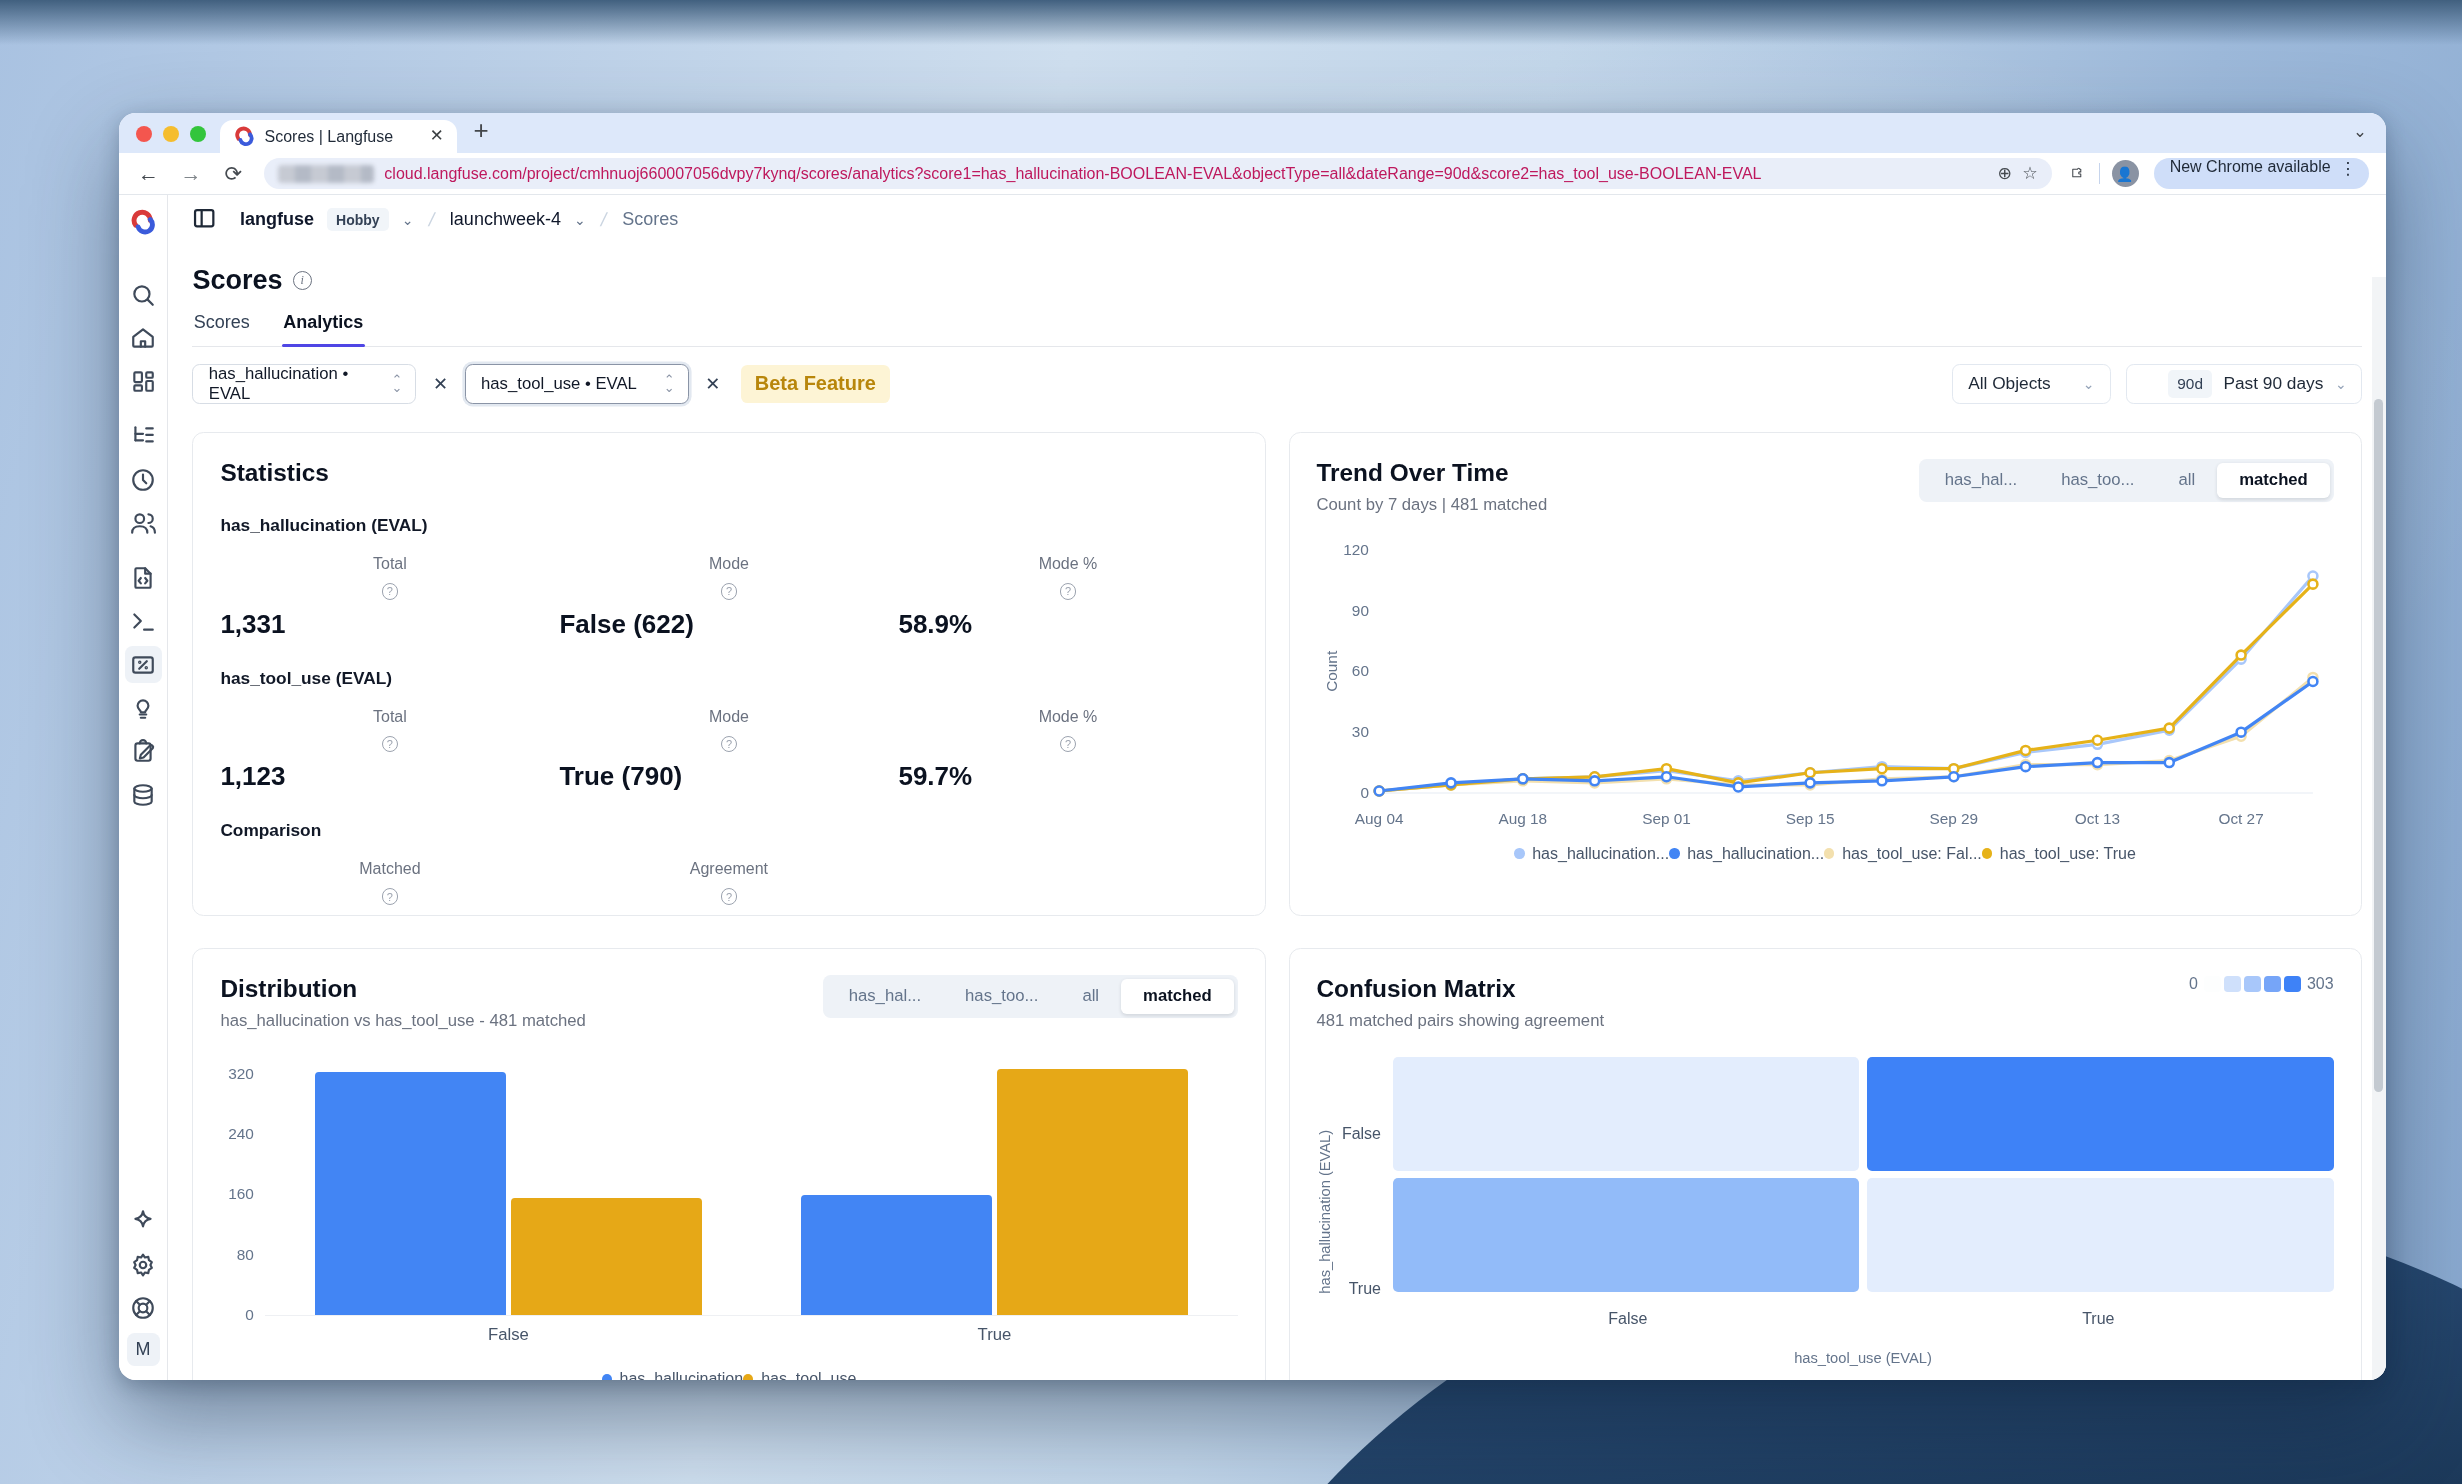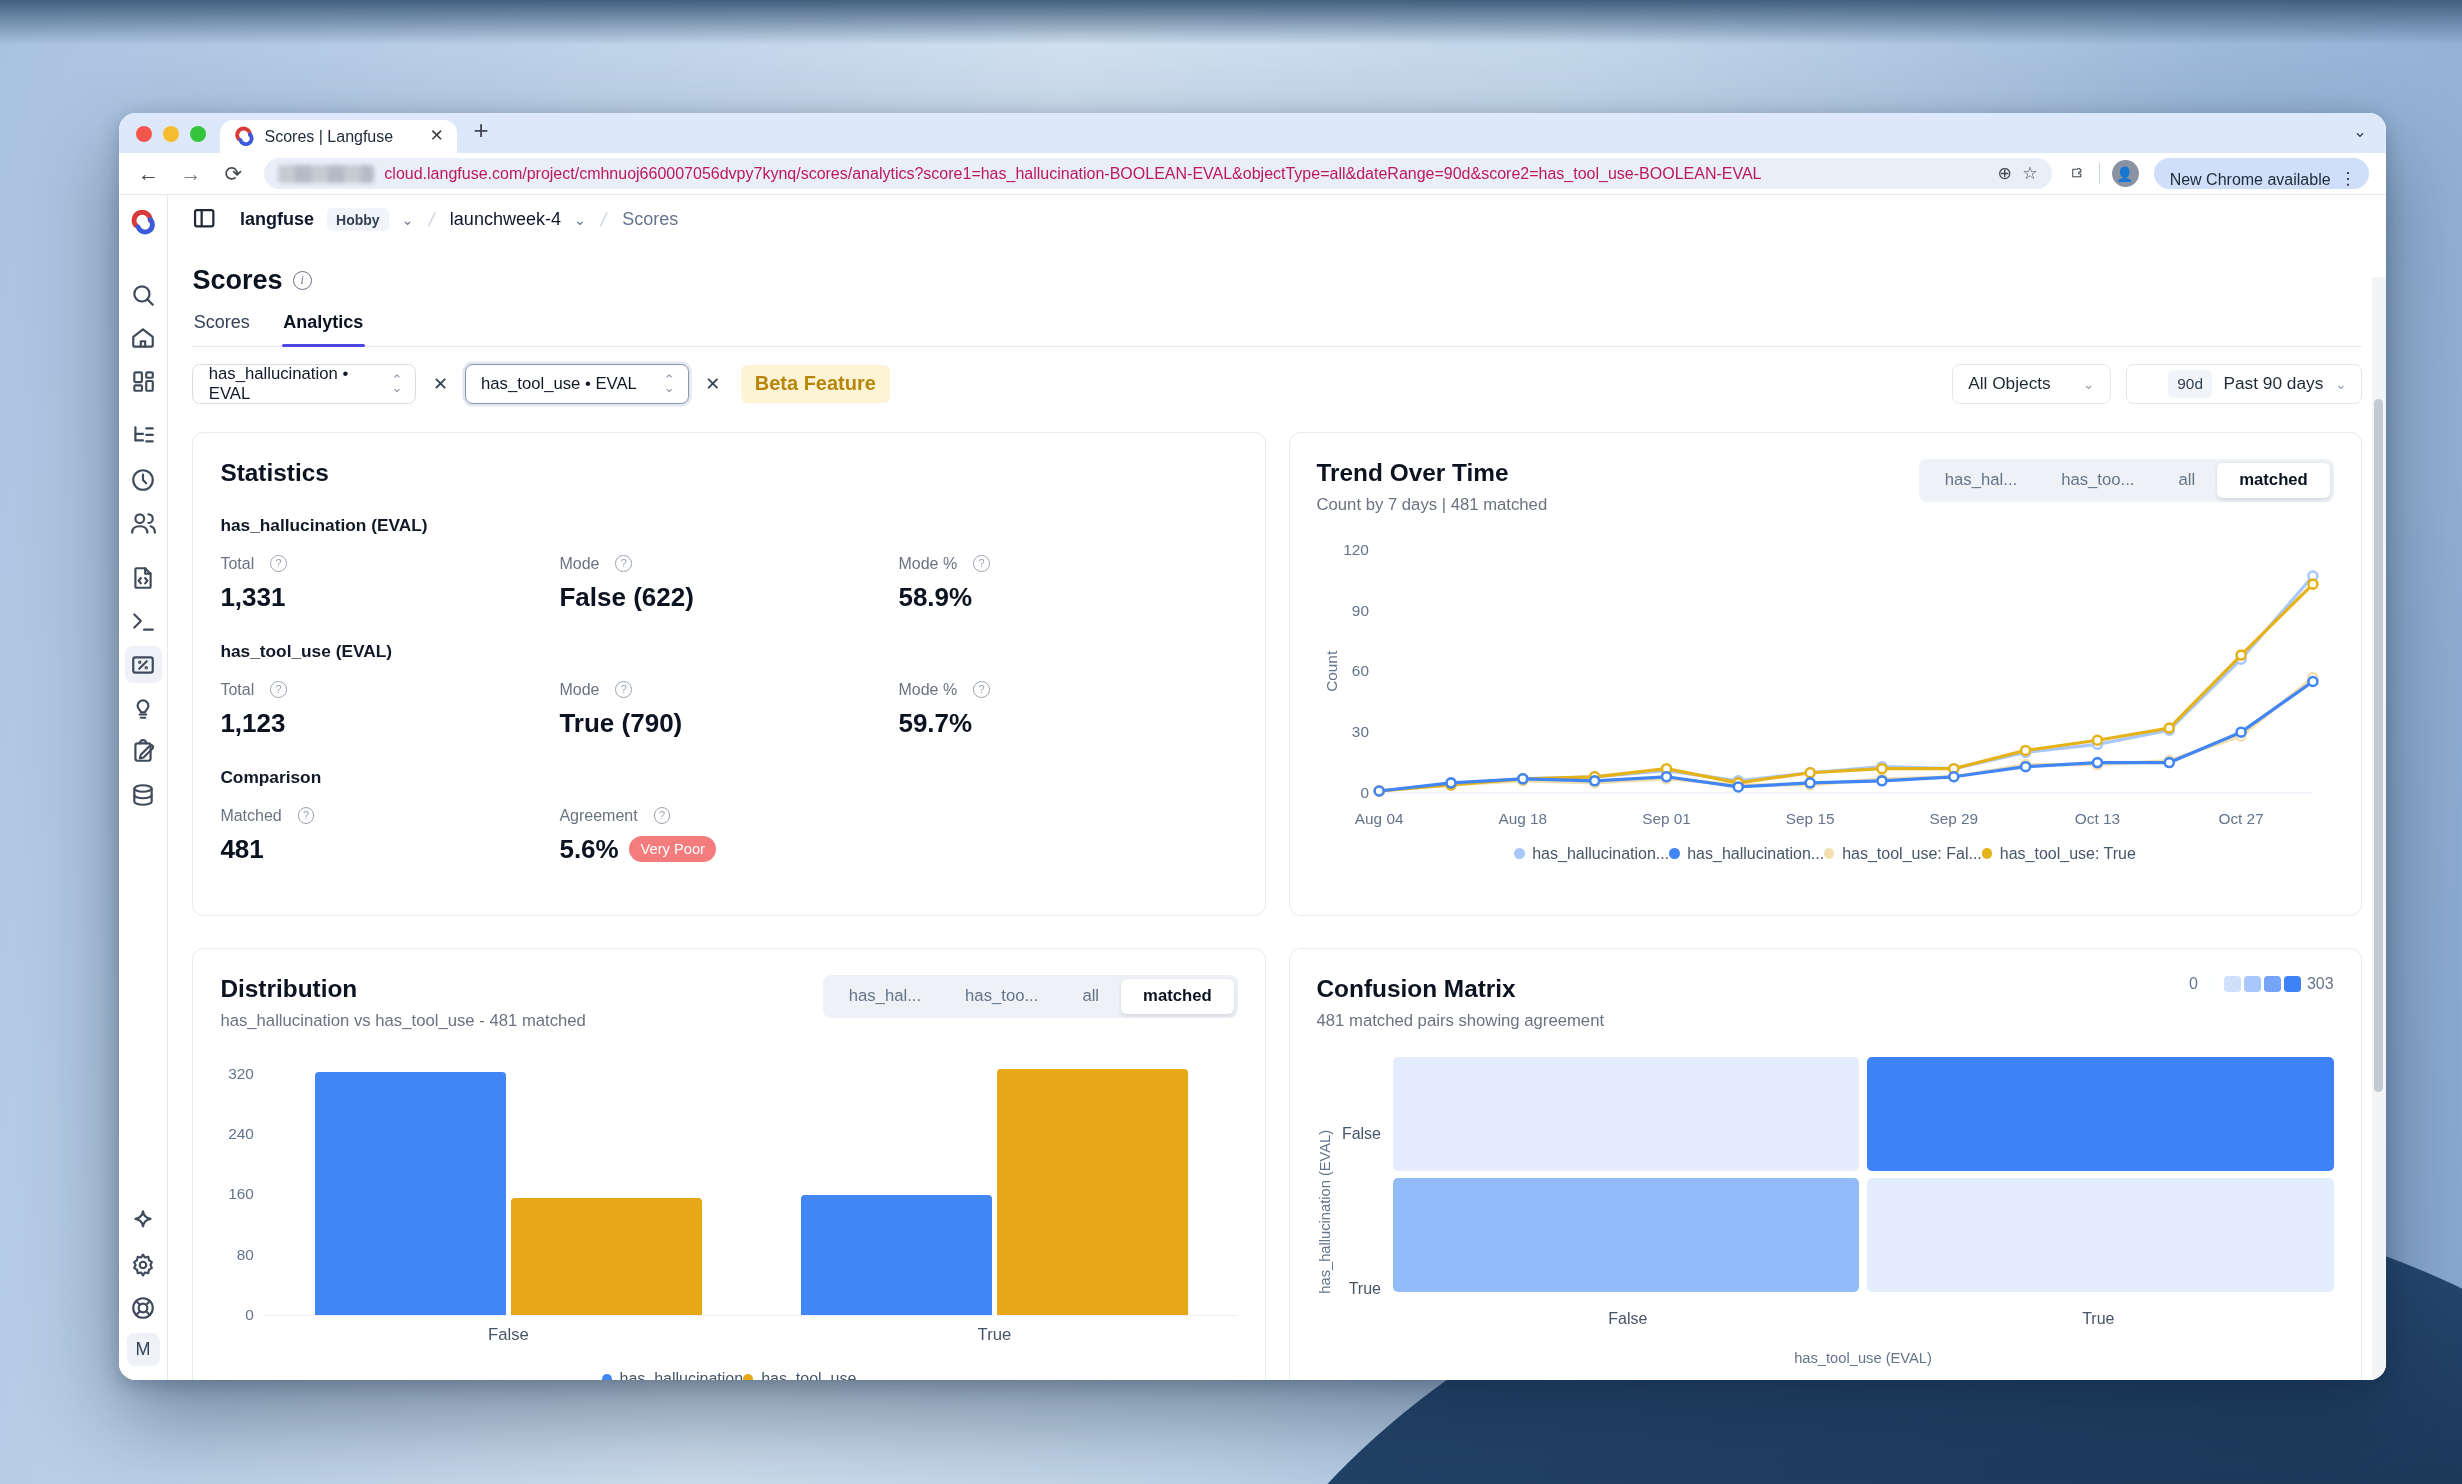--- a/index.html
+++ b/index.html
@@ -42,21 +42,21 @@
   .urlbar { flex:1; height:31px; background:#e9eef9; border-radius:16.7px; display:flex;
     align-items:center; gap:10.3px; padding:0 14px; margin:0 6.4px; }
   .url-blur { width:96px; height:18px; border-radius:3.8px;
     background:repeating-linear-gradient(90deg,#c6cad3 0 16.7px,#b4bac6 16.7px 33px); filter:blur(1.9px); }
   .url-text { flex:1; font-size:16px; color:#be185d; white-space:nowrap; overflow:hidden; }
   .url-ico { font-size:17.3px; color:#454a50; }
   .toolbar-ico { font-size:18.6px; color:#454a50; padding:0 5.1px; }
   .tb-divider { width:1.3px; height:20.5px; background:#c6d4ec; margin:0 5.1px; }
   .avatar-chrome { width:27px; height:27px; border-radius:50%; background:#8a93a3;
     display:flex; align-items:center; justify-content:center; color:#fff; font-size:14px; }
-  .update-chip { height:31px; background:#cfdef9; border-radius:16.7px; display:flex; align-items:flex-end;
+  .update-chip { height:31px; background:#cfdef9; border-radius:16.7px; display:flex; align-items:flex-start;
     gap:9px; padding:0 13px 0 15.4px; font-size:16px; color:#1f2937; margin-left:9px; white-space:nowrap; }
   .kebab { font-size:16.7px; color:#1f2937; letter-spacing:0; }
 
   
   .app { display:flex; height:1185px; background:#fff; position:relative; }
   .rail { width:49px; border-right:0.6px solid #e5e7eb; display:flex; flex-direction:column;
     align-items:center; padding-top:14px; flex-shrink:0; }
   .rail svg { width:26px; height:26px; stroke:#3f4a5a; fill:none; stroke-width:2; stroke-linecap:round; stroke-linejoin:round; }
   .rail-logo { margin-bottom:41px; }
   .rail-item { width:37px; height:37px; display:flex; align-items:center; justify-content:center;
@@ -109,21 +109,21 @@
   .cards { display:grid; grid-template-columns:1fr 1fr; gap:32px 23px; margin-top:28px; }
   .card { border:1.3px solid #e7eaee; border-radius:11.5px; background:#fff; padding:26px 27px; overflow:hidden; }
   .card.h-top { height:484px; } .card.h-bot { height:475px; }
   .card-title { font-size:24.4px; font-weight:700; color:#0b1220; }
   .card-sub { font-size:16.7px; color:#6b7280; margin-top:7.7px; }
   .card-head { display:flex; justify-content:space-between; align-items:flex-start; }
 
   
   .stat-section-name { font-size:17.3px; font-weight:700; color:#111827; margin-top:28px; }
   .stat-grid { display:grid; grid-template-columns:1fr 1fr 1fr; margin-top:19px; }
-  .stat-label { font-size:16px; color:#6b7280; display:flex; gap:16px; }
+  .stat-label { font-size:16px; color:#6b7280; display:flex; align-items:center; gap:10px;flex-direction:column; }
   .help-ico { width:16.7px; height:16.7px; border-radius:50%; border:1.3px solid #9ca3af; color:#9ca3af;
     font-size:11px; display:inline-flex; align-items:center; justify-content:center; }
   .stat-value { font-size:26px; font-weight:700; color:#0b1220; margin-top:9px; display:flex; align-items:center; gap:10.3px; }
   .pill-bad { background:#f47c7c; color:#fff; font-size:14.7px; font-weight:400; border-radius:641px; padding:5.1px 11.5px; }
 
   
   .seg-tabs { background:#eef2f7; border-radius:7.7px; padding:3.8px; display:flex; }
   .seg-tab { font-size:16.7px; color:#64748b; padding:7.7px 22px; border-radius:5.8px; background:none; border:none;
     font-family:inherit; white-space:nowrap; }
   .seg-tab.active { background:#fff; color:#0b1220; font-weight:600; box-shadow:0 1.3px 3.8px rgba(15,23,42,.12); }

